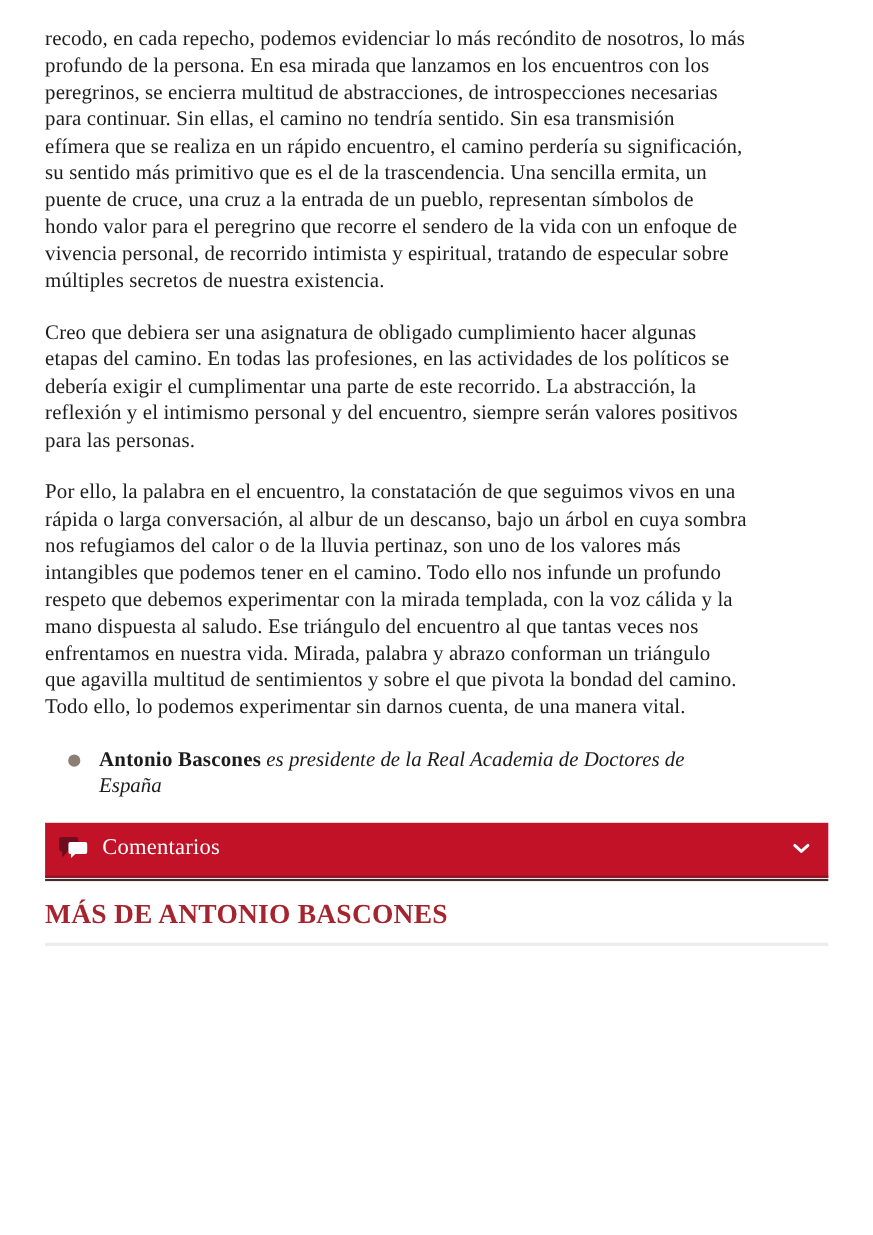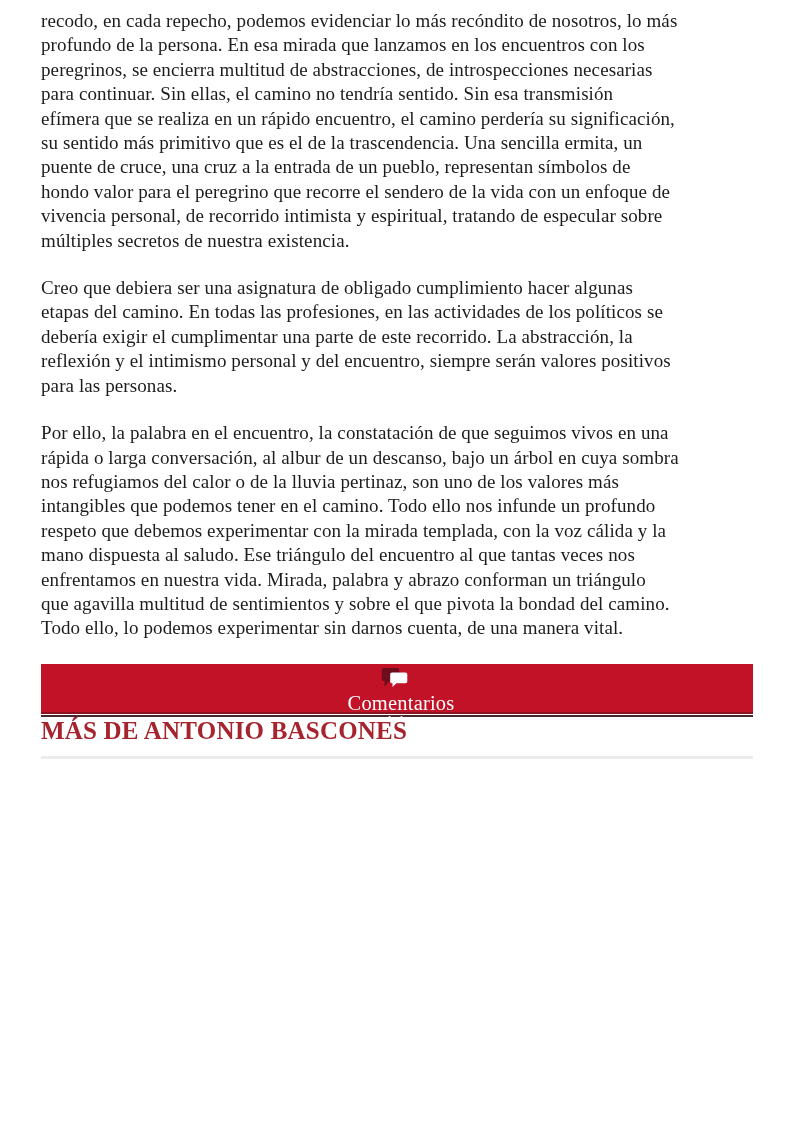--- a/index.html
+++ b/index.html
@@ -10,21 +10,21 @@
   body {
     width: 794px;
     height: 1123px;
     overflow: hidden;
     font-family: "Liberation Serif", "DejaVu Serif", serif;
     color: #1c1c1c;
   }
   .page {
     box-sizing: border-box;
     width: 794px;
-    padding: 9px 41px 0 41px;
+    padding: 24px 41px 0 41px;
   }
   .para {
     font-size: 19px;
     line-height: 24.4px;
     letter-spacing: 0.1px;
     white-space: pre;
     margin: 0 0 23px 0;
   }
   .author-item {
     display: flex;
@@ -52,21 +52,20 @@
   }
   .comments-bar {
     margin-top: 20px;
     height: 48px;
     background: #c11228;
     border-bottom: 2px solid #8c1322;
     display: flex;
     align-items: center;
     padding: 0 16px 0 12px;
     cursor: pointer;
-    flex-direction: column;
   }
   .comments-icon {
     flex: none;
     width: 28px;
     height: 30px;
   }
   .comments-label {
     flex: 1;
     color: #ffffff;
     font-size: 20.5px;
@@ -78,20 +77,21 @@
     flex: none;
     display: flex;
     align-items: center;
   }
   .dark-rule {
     height: 2px;
     background: #44292d;
     margin-top: 1px;
   }
   .more-heading {
+    margin-top: 17px;
     font-size: 25px;
     line-height: 28px;
     font-weight: bold;
     color: #a5242e;
     letter-spacing: 0.2px;
   }
   .gray-rule {
     height: 3px;
     background: #ececec;
     margin-top: 11px;
@@ -120,20 +120,25 @@
   <p class="para">Por ello, la palabra en el encuentro, la constatación de que seguimos vivos en una
 rápida o larga conversación, al albur de un descanso, bajo un árbol en cuya sombra
 nos refugiamos del calor o de la lluvia pertinaz, son uno de los valores más
 intangibles que podemos tener en el camino. Todo ello nos infunde un profundo
 respeto que debemos experimentar con la mirada templada, con la voz cálida y la
 mano dispuesta al saludo. Ese triángulo del encuentro al que tantas veces nos
 enfrentamos en nuestra vida. Mirada, palabra y abrazo conforman un triángulo
 que agavilla multitud de sentimientos y sobre el que pivota la bondad del camino.
 Todo ello, lo podemos experimentar sin darnos cuenta, de una manera vital.</p>
 
+  <div class="author-item">
+    <span class="bullet"></span>
+    <span><span class="author-name">Antonio Bascones</span> <span class="author-role">es presidente de la Real Academia de Doctores de
+España</span></span>
+  </div>
 
   <div class="comments-bar">
     <span class="comments-icon">
       <svg width="28" height="30" viewBox="0 0 28 30">
         <path d="M3 4 h13 a2.2 2.2 0 0 1 2.2 2.2 v8.6 a2.2 2.2 0 0 1 -2.2 2.2 h-7.5 l-5 5.5 v-5.5 h-0.5 a2.2 2.2 0 0 1 -2.2 -2.2 v-8.6 a2.2 2.2 0 0 1 2.2 -2.2 z" fill="#6d0d1d"></path>
         <path d="M11 8.5 h13.5 a1.8 1.8 0 0 1 1.8 1.8 v7.2 a1.8 1.8 0 0 1 -1.8 1.8 h-9 l-4 3.6 v-3.6 h-0.5 a1.8 1.8 0 0 1 -1.8 -1.8 v-7.2 a1.8 1.8 0 0 1 1.8 -1.8 z" fill="#ffffff"></path>
       </svg>
     </span>
     <span class="comments-label">Comentarios</span>
     <span class="chevron-wrap">

